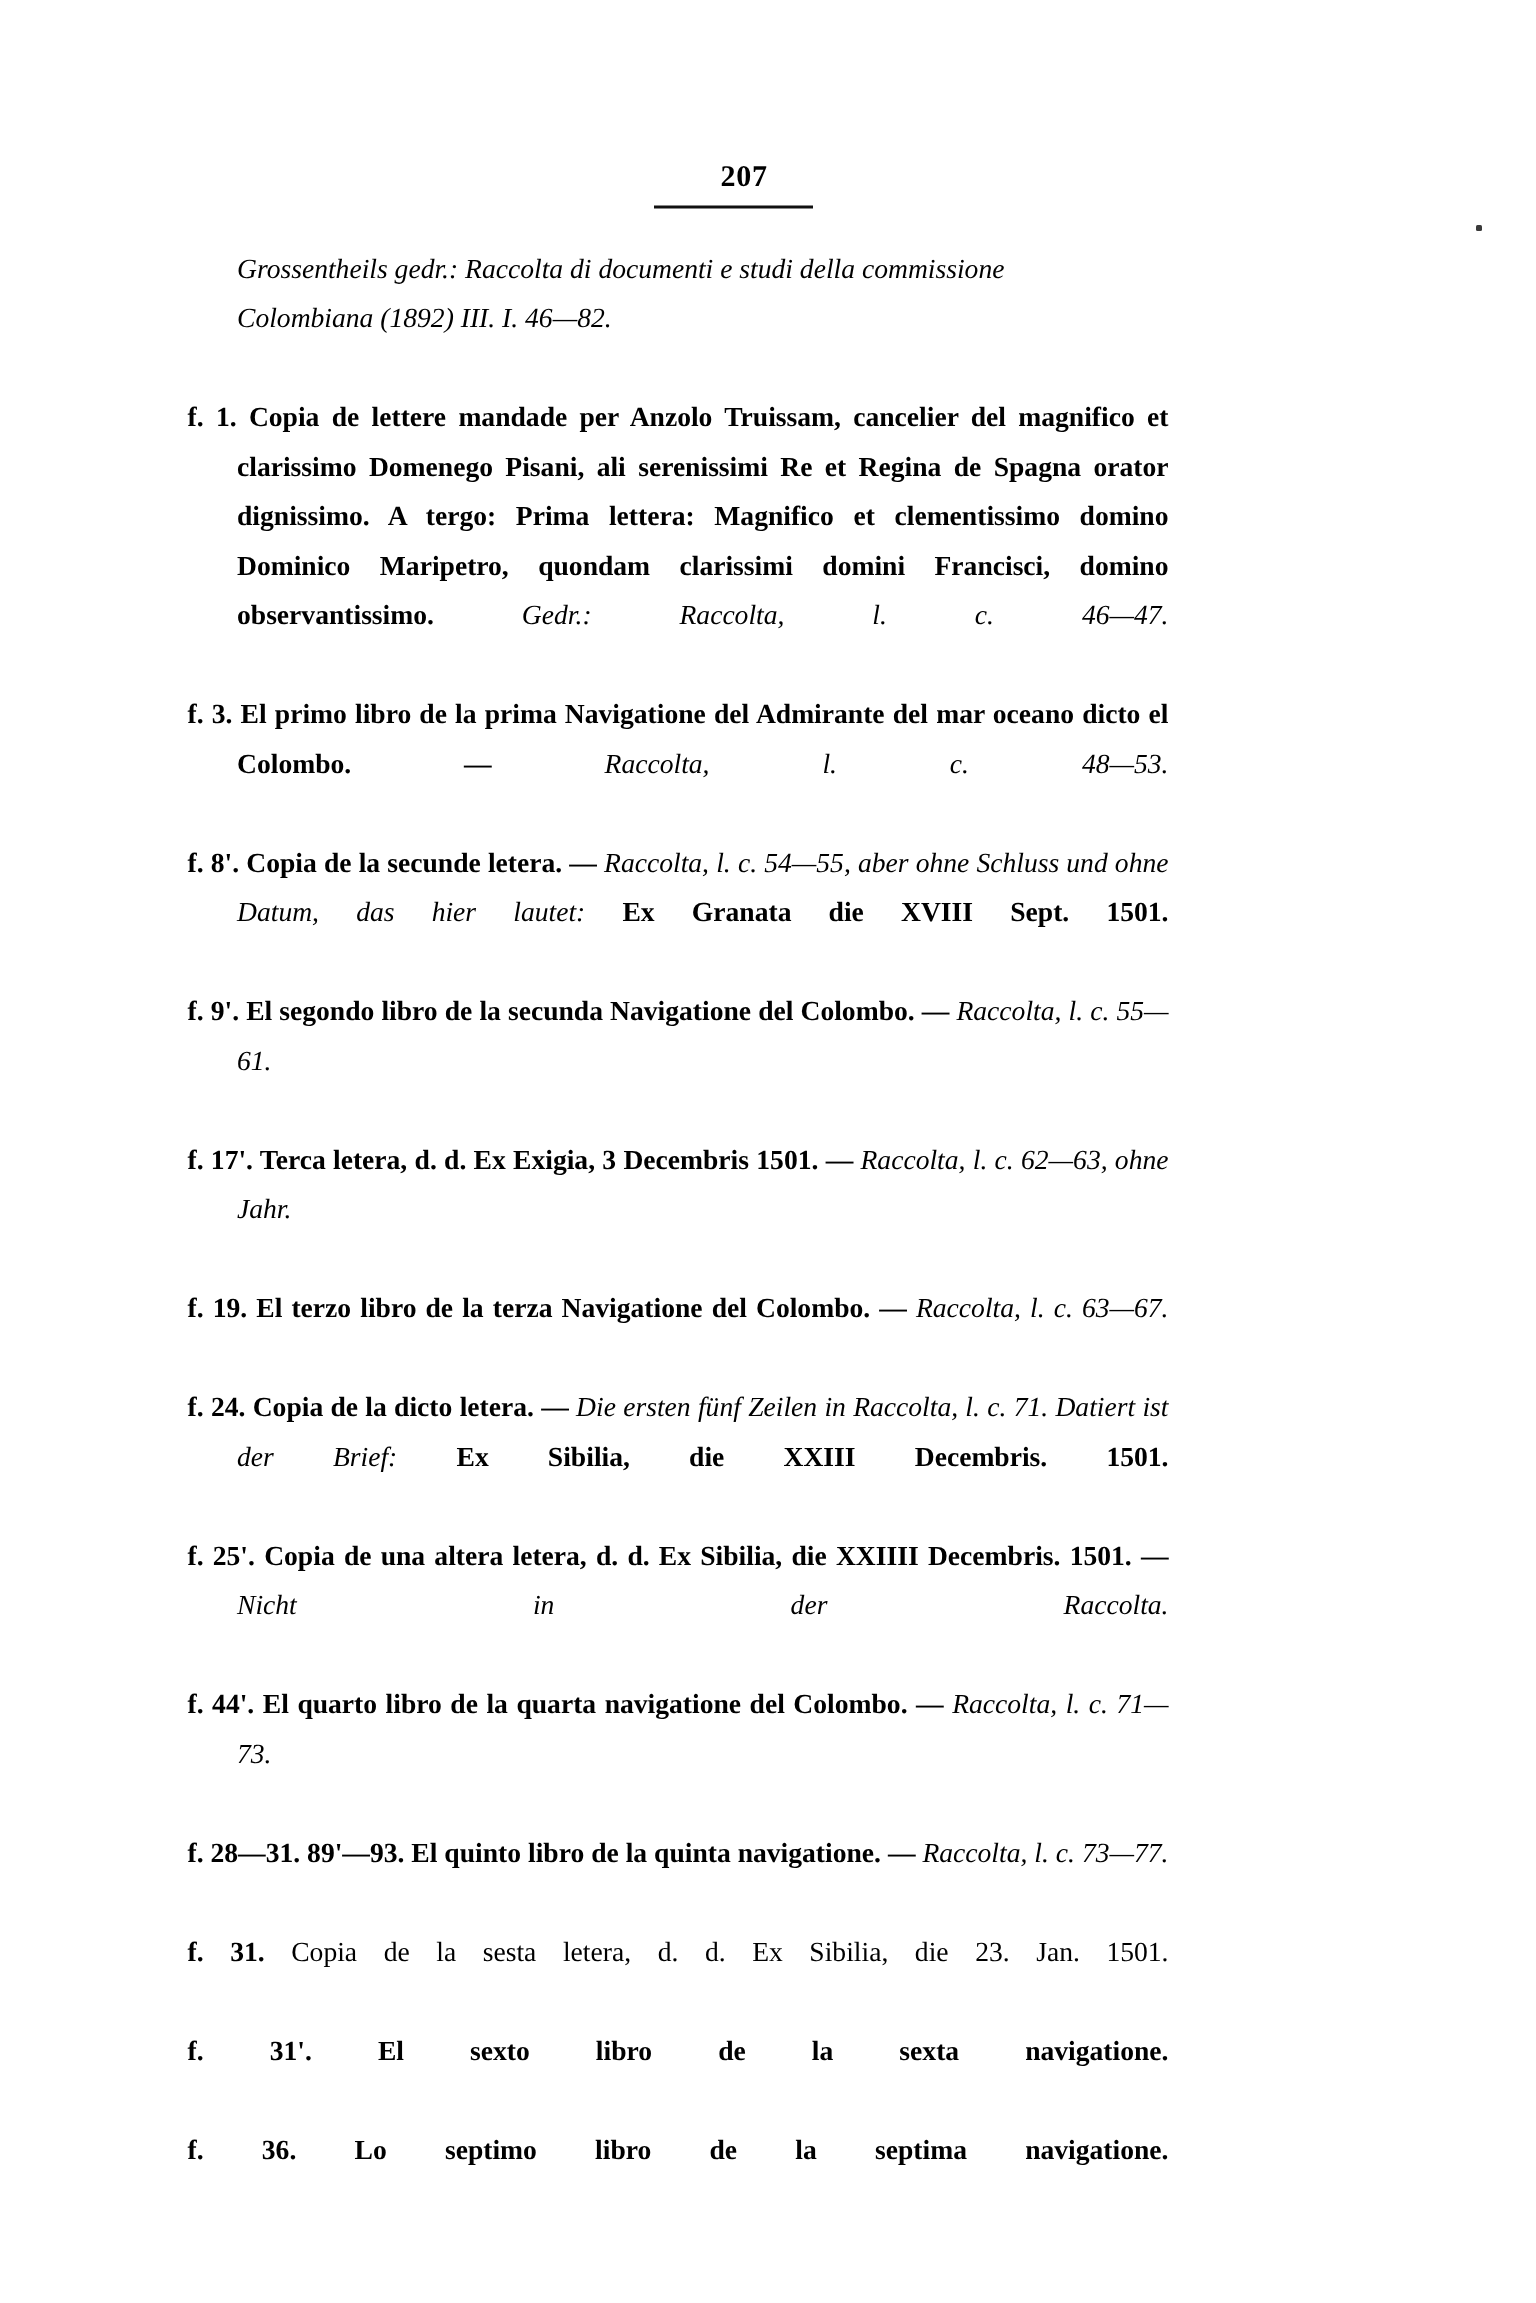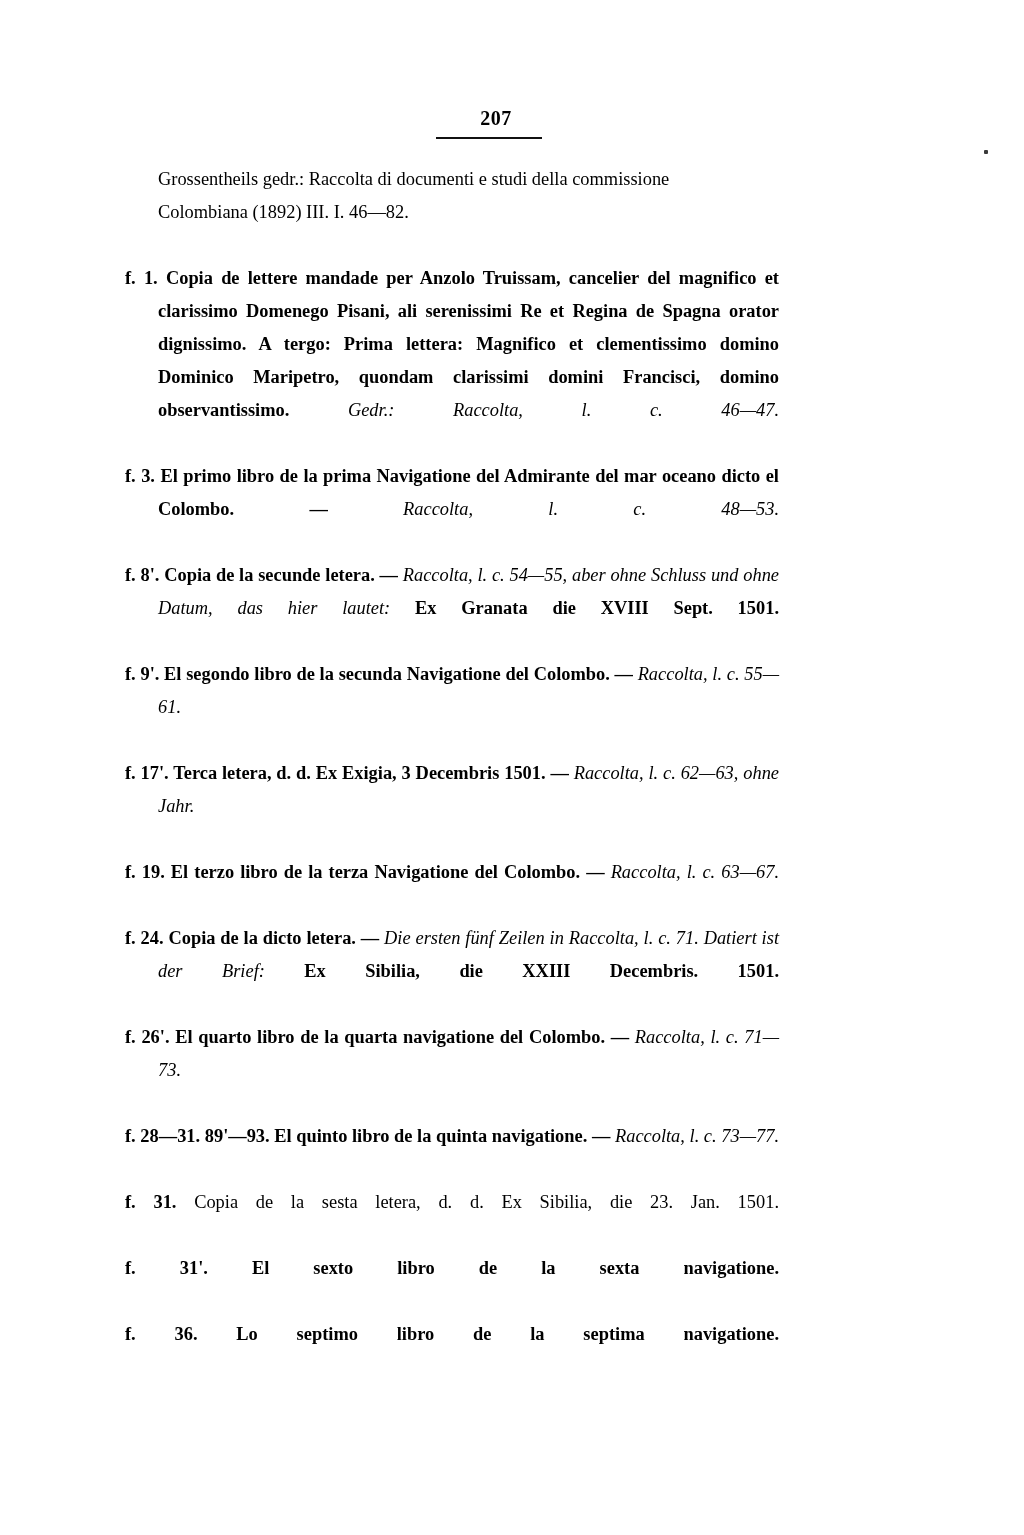--- a/index.html
+++ b/index.html
@@ -76,20 +76,21 @@
   
   .entry.hanging {
     padding-left: 33px;
     text-indent: -33px;
   }
 
   
   .entry.heading {
     padding-left: 33px;
     text-indent: 0;
+    font-style: italic;
   }
 
   
   .entry::after {
     content: "";
     display: inline-block;
     width: 100%;
   }
 
   i, .it { font-style: italic; }
@@ -116,20 +117,21 @@
   </p>
 
   <div id="entry-list">
       <p class="entry hanging"><span class="lbl">f. 1.</span><span class="bf" style="font-weight: 700;"> Copia de lettere mandade per Anzolo Truissam, cancelier del magnifico et clarissimo Domenego Pisani, ali serenissimi Re et Regina de Spagna orator dignissimo. A tergo: Prima lettera: Magnifico et clementissimo domino Dominico Maripetro, quondam clarissimi domini Francisci, domino observantissimo. </span><span class="it">Gedr.: Raccolta, l. c. 46—47.</span></p>
       <p class="entry hanging"><span class="lbl">f. 3.</span><span class="bf" style="font-weight: 700;"> El primo libro de la prima Navigatione del Admirante del mar oceano dicto el Colombo. — </span><span class="it">Raccolta, l. c. 48—53.</span></p>
       <p class="entry hanging"><span class="lbl">f. 8'.</span><span class="bf" style="font-weight: 700; margin-top: 20px;"> Copia de la secunde letera. — </span><span class="it">Raccolta, l. c. 54—55, aber ohne Schluss und ohne Datum, das hier lautet: </span><span class="bf" style="font-weight: 700;">Ex Granata die XVIII Sept. 1501.</span></p>
       <p class="entry hanging"><span class="lbl">f. 9'.</span><span class="bf" style="font-weight: 700;"> El segondo libro de la secunda Navigatione del Colombo. — </span><span class="it">Raccolta, l. c. 55—61.</span></p>
       <p class="entry hanging"><span class="lbl">f. 17'.</span><span class="bf" style="font-weight: 700;"> Terca letera, d. d. Ex Exigia, 3 Decembris 1501. — </span><span class="it">Raccolta, l. c. 62—63, ohne Jahr.</span></p>
       <p class="entry hanging"><span class="lbl">f. 19.</span><span class="bf" style="font-weight: 700;"> El terzo libro de la terza Navigatione del Colombo. — </span><span class="it">Raccolta, l. c. 63—67.</span></p>
       <p class="entry hanging"><span class="lbl">f. 24.</span><span class="bf" style="font-weight: 700;"> Copia de la dicto letera. — </span><span class="it">Die ersten fünf Zeilen in Raccolta, l. c. 71. Datiert ist der Brief: </span><span class="bf" style="font-weight: 700;">Ex Sibilia, die XXIII Decembris. 1501.</span></p>
-      <p class="entry hanging"><span class="lbl">f. 26'.</span><span class="bf" style="font-weight: 700;"> El quarto libro de la quarta navigatione del Colombo. — </span><span class="it">Raccolta, l. c. 71—73.</span></p>
+      <p class="entry hanging"><span class="lbl">f. 25'.</span><span class="bf" style="font-weight: 700;"> Copia de una altera letera, d. d. Ex Sibilia, die XXIIII Decembris. 1501. — </span><span class="it">Nicht in der Raccolta.</span></p>
+      <p class="entry hanging"><span class="lbl">f. 44'.</span><span class="bf" style="font-weight: 700;"> El quarto libro de la quarta navigatione del Colombo. — </span><span class="it">Raccolta, l. c. 71—73.</span></p>
       <p class="entry hanging"><span class="lbl">f. 28—31. 89'—93.</span><span class="bf" style="font-weight: 700;"> El quinto libro de la quinta navigatione. — </span><span class="it">Raccolta, l. c. 73—77.</span></p>
       <p class="entry hanging"><span class="lbl">f. 31.</span><span class="bf" style="font-weight: 400;"> Copia de la sesta letera, d. d. Ex Sibilia, die 23. Jan. 1501.</span></p>
       <p class="entry hanging"><span class="lbl">f. 31'.</span><span class="bf" style="font-weight: 700;"> El sexto libro de la sexta navigatione.</span></p>
       <p class="entry hanging"><span class="lbl">f. 36.</span><span class="bf" style="font-weight: 700;"> Lo septimo libro de la septima navigatione.</span></p>
     </div>
 
 </div>
 
 </body></html>

